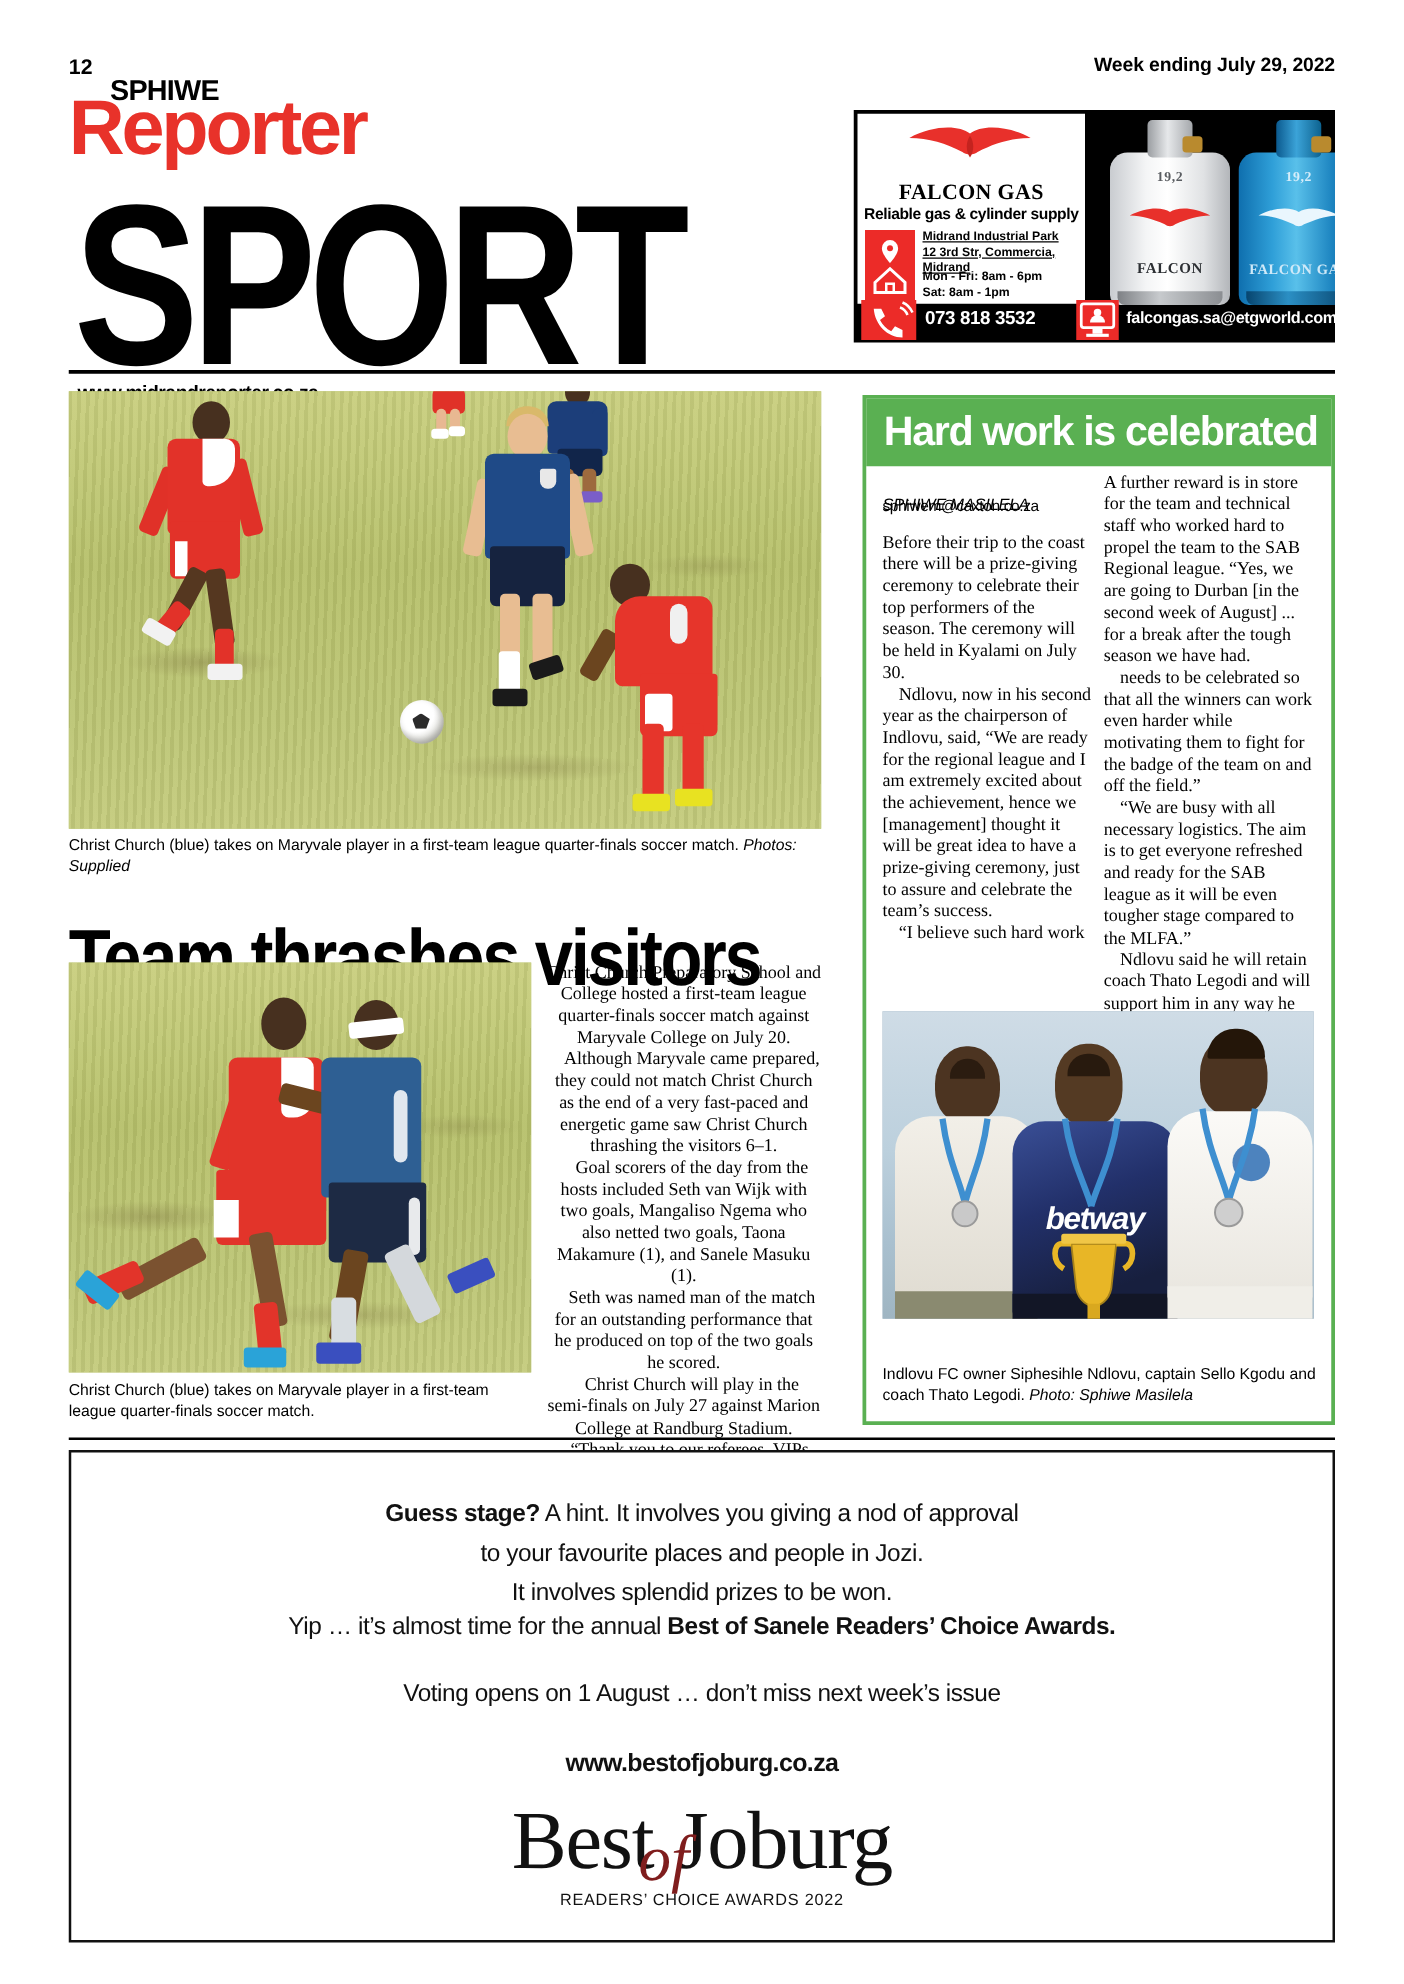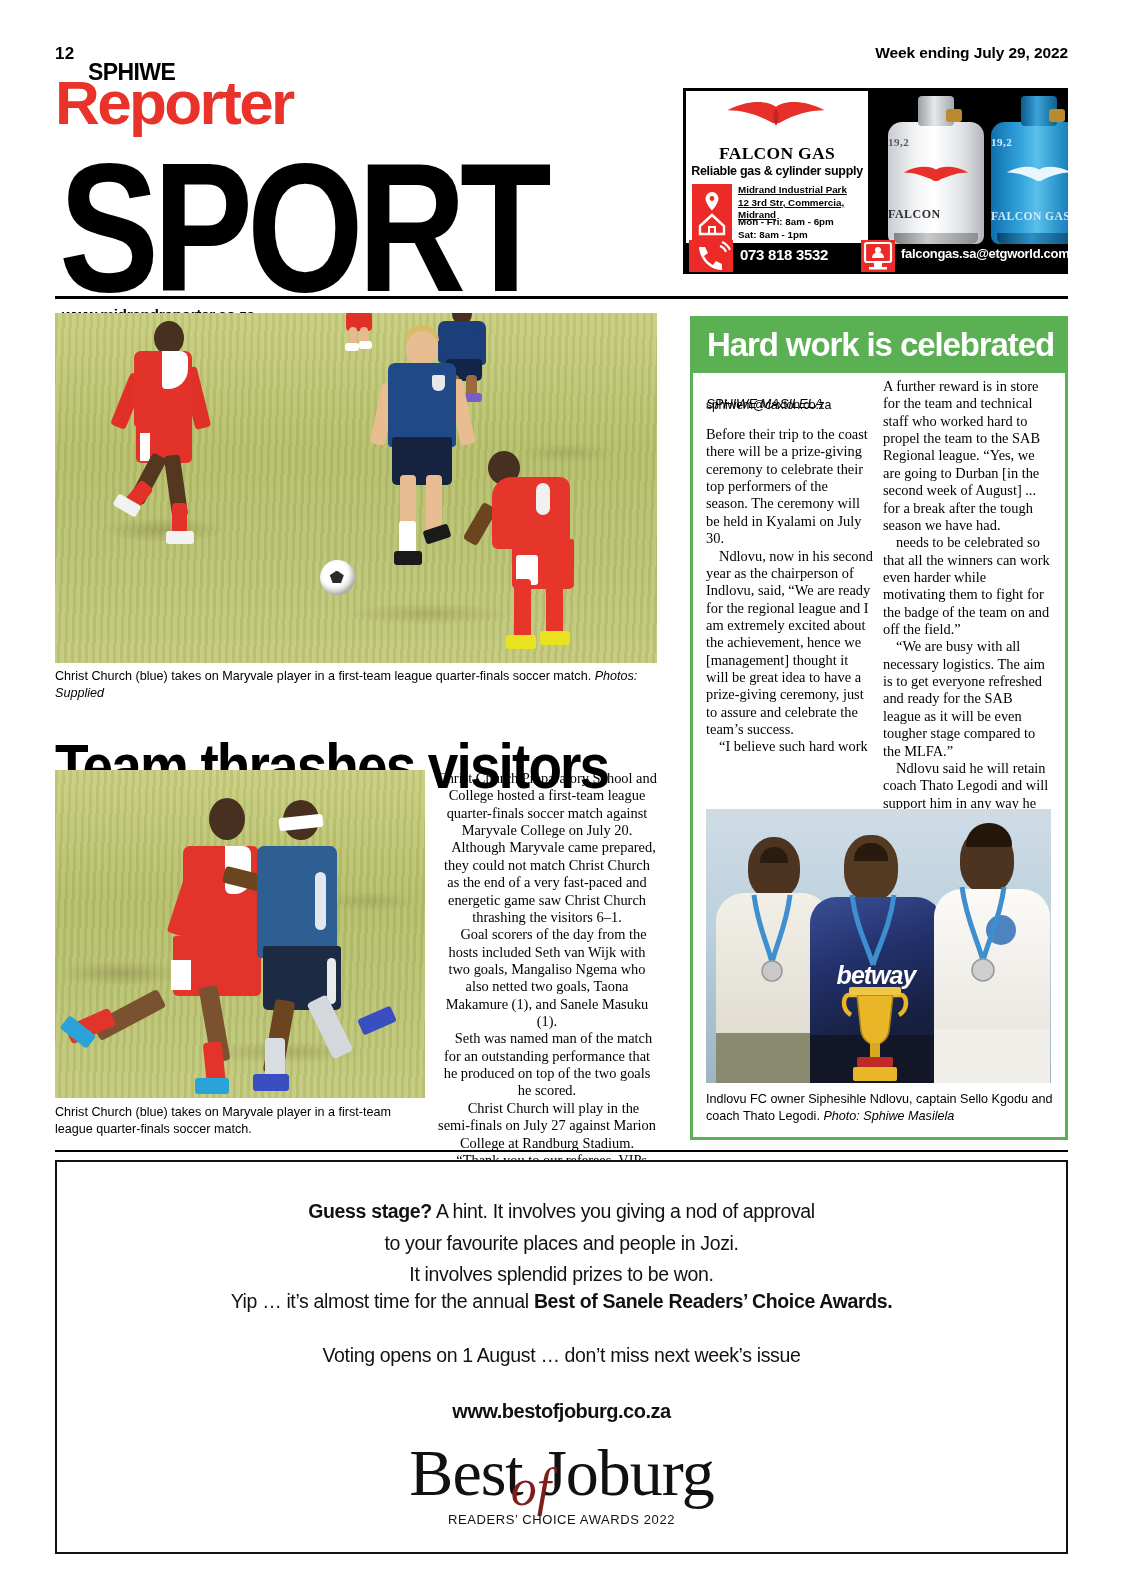--- a/index.html
+++ b/index.html
@@ -207,21 +207,21 @@
   }
   .cyl .valve {
     position: absolute;
     background: #b98a2e;
     border-radius: 3px;
   }
   .cyl .label {
     position: absolute;
     font-family: "Liberation Serif", serif;
     font-weight: 700;
-    text-align: left;
+    text-align: center;
     width: 100%;
   }
 
   
   .photo {
     position: absolute;
     overflow: hidden;
     background: #b9c36a;
   }
   .photo-main1 {
@@ -365,21 +365,21 @@
     width: 167px;
   }
   .side-col p { margin: 0; }
   .side-col p + p { text-indent: 13px; }
   .side-col-left  { left: 13px;  top: 107px; }
   .side-col-right { left: 190px; top: 59px; }
 
   .sidebar-photo {
     position: absolute;
     left: 13px; top: 490px;
-    width: 345px; height: 274px;
+    width: 345px; height: 246px;
     overflow: hidden;
     background: #a8bccb;
   }
   .sky {
     position: absolute;
     left: 0; top: 0; right: 0; bottom: 0;
     background: linear-gradient(180deg, #cfdce6 0%, #bcd0dd 45%, #a9c0cf 75%, #9fb5c2 100%);
   }
   .sidebar-caption {
     position: absolute;

